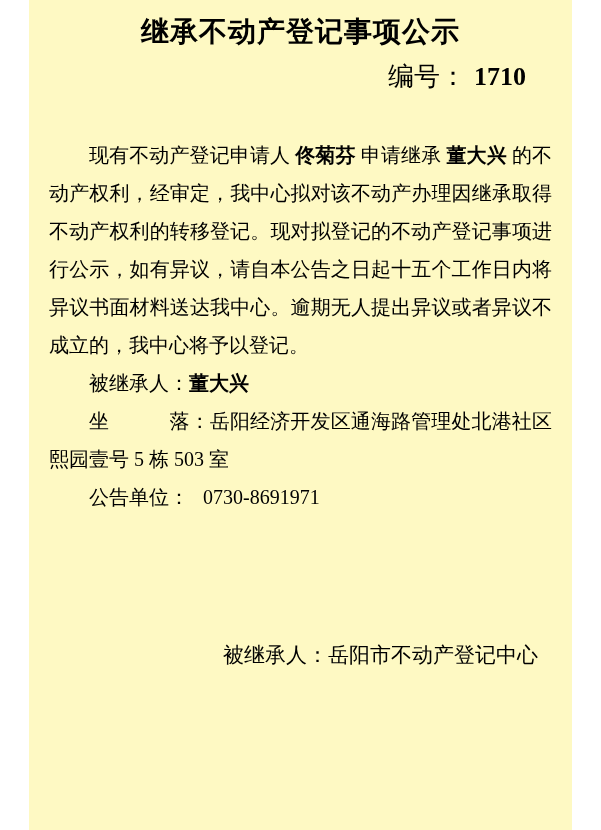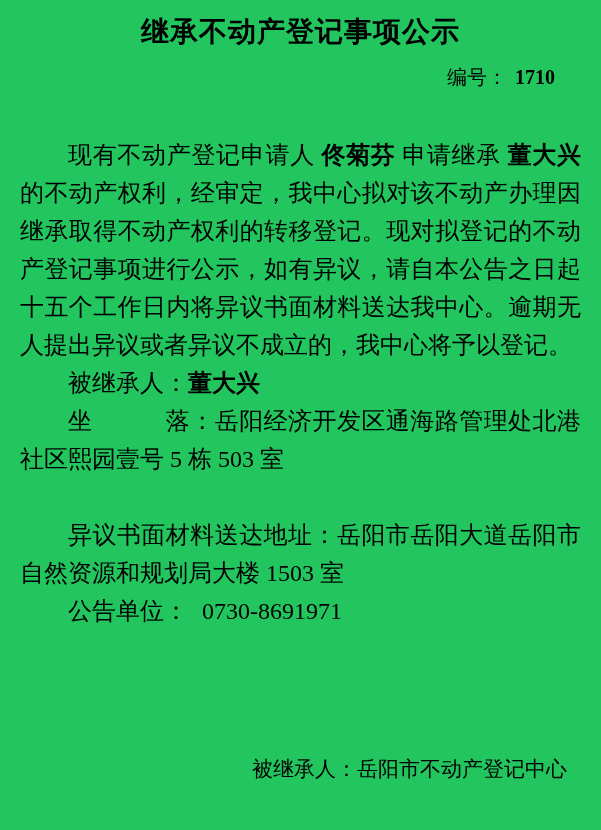--- a/index.html
+++ b/index.html
@@ -1,50 +1,50 @@
 <!DOCTYPE html>
 <html><head>
 <meta charset="utf-8">
 <style>
   * { margin: 0; padding: 0; box-sizing: border-box; }
   html, body { background: #ffffff; }
   .page {
     position: relative;
-    width: 601px;
+    width: 543px;
     height: 830px;
     margin: 0 auto;
-    background: #22c55e;
+    background: #fef9c3;
     color: #000000;
     font-family: "Liberation Serif", "DejaVu Serif", serif;
     padding: 8px 20px 0 20px;
     overflow: hidden;
   }
   .doc-title {
     text-align: center;
     font-family: "Liberation Sans", "DejaVu Sans", sans-serif;
     font-weight: 700;
     font-size: 28px;
     line-height: 40px;
     margin-top: 4px;
     letter-spacing: 1px;
   }
   .number-line {
     text-align: right;
-    font-size: 20px;
+    font-size: 26px;
     line-height: 26px;
     margin: 12px 26px 0 0;
   }
   .number-value {
     font-weight: 700;
     margin-left: 8px;
     font-family: "Liberation Serif", "DejaVu Serif", serif;
   }
   .body-block {
     margin-top: 46px;
-    font-size: 24px;
+    font-size: 20px;
     line-height: 38px;
     text-align: justify;
   }
   .para { text-indent: 2em; }
   .field { text-indent: 2em; font-family: Liberation Serif, serif; }
   .field-label { white-space: pre-wrap; }
   .bold-name { font-weight: 700; }
   .gap-before { margin-top: 38px; }
   .contact-value { margin-left: 14px; }
   .footer {
@@ -80,23 +80,20 @@
 
     <div class="field">
       <span class="field-label">被继承人：</span><span class="bold-name">董大兴</span>
     </div>
 
 
     <div class="field">
       <span class="field-label">坐　　　落：</span><span>岳阳经济开发区通海路管理处北港社区熙园壹号 5 栋 503 室</span>
     </div>
 
-    <div class="field gap-before">
-      <span class="field-label">异议书面材料送达地址：</span><span>岳阳市岳阳大道岳阳市自然资源和规划局大楼 1503 室</span>
-    </div>
 
     <div class="field">
       <span class="field-label">公告单位：</span><span class="contact-value">0730-8691971</span>
     </div>
 
   </div>
 
   <div class="footer">
     <div class="footer-inner">
       <div class="unit-line">

